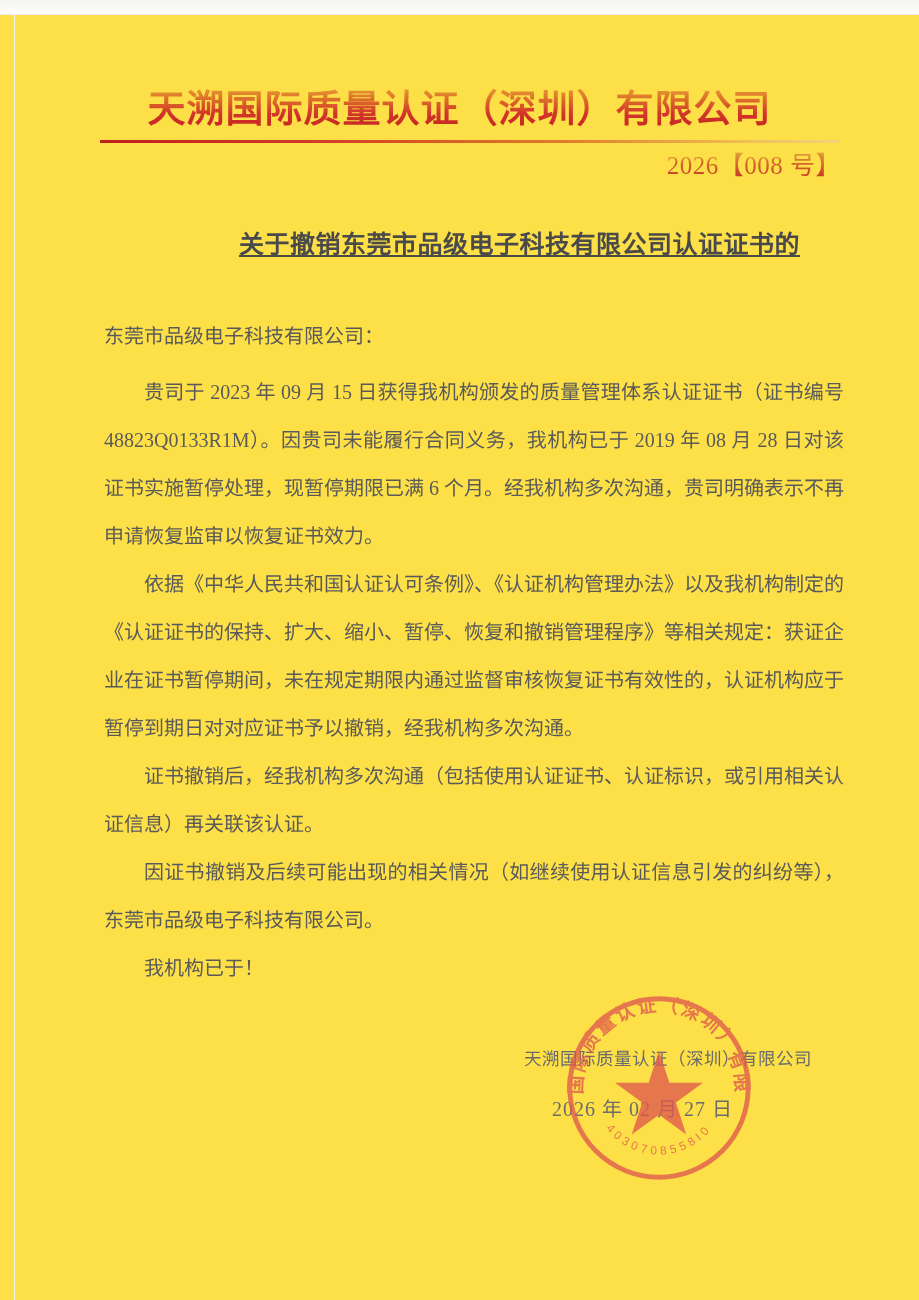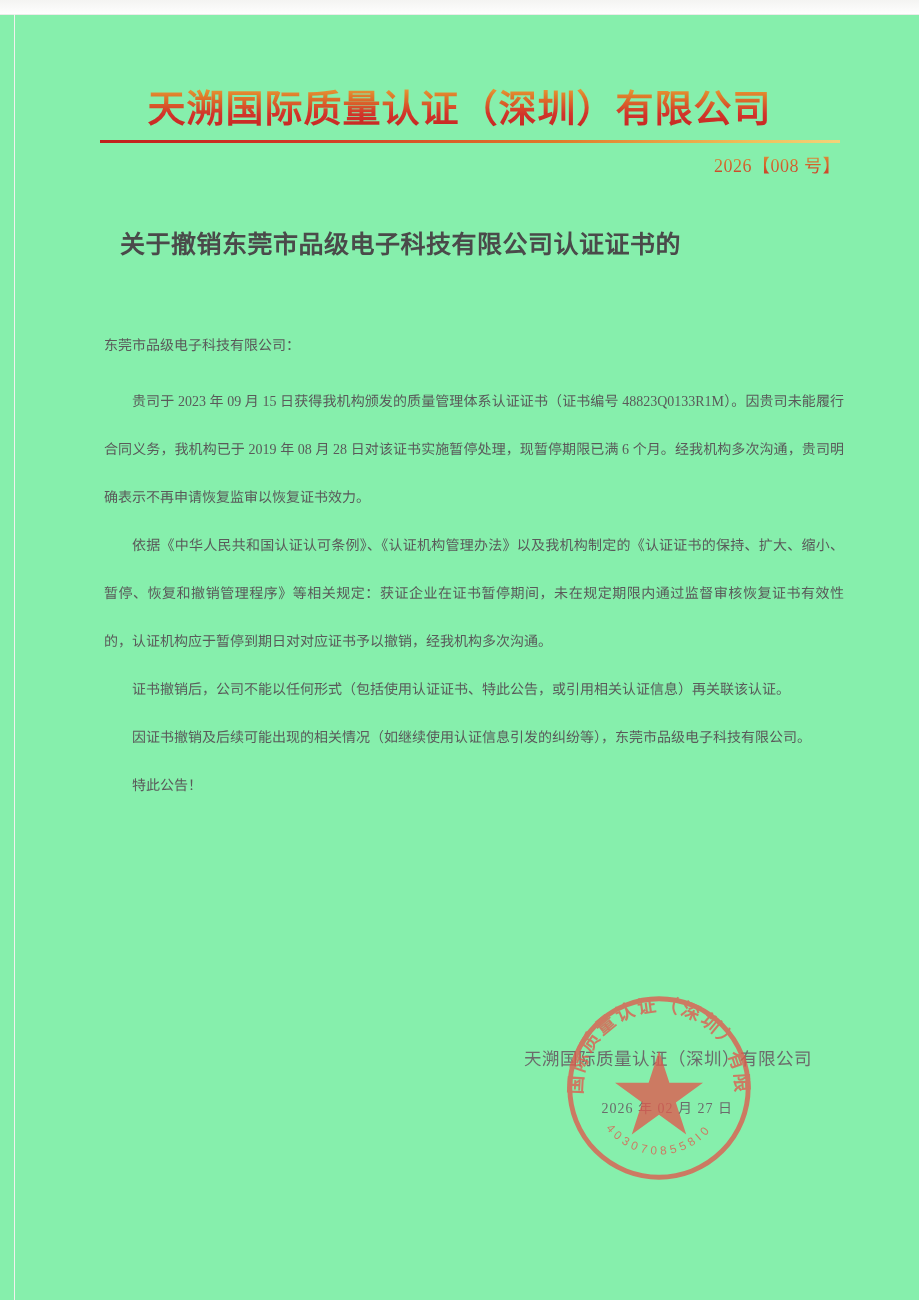--- a/index.html
+++ b/index.html
@@ -8,21 +8,21 @@
     padding: 0;
     background: #ffffff;
   }
   body {
     font-family: "Liberation Serif", "DejaVu Serif", serif;
   }
   .page {
     position: relative;
     width: 919px;
     height: 1300px;
-    background: #86efac;
+    background: #fde047;
     overflow: hidden;
     box-sizing: border-box;
   }
   
   .scan-edge-top {
     position: absolute;
     top: 0; left: 0;
     width: 919px; height: 14px;
     background: linear-gradient(to bottom, #f4f4f2 0%, #fafaf9 60%, #ffffff 100%);
     border-bottom: 1px solid #ececea;
@@ -64,54 +64,55 @@
     height: 3px;
     background: linear-gradient(to right, #c0201d 0%, #d13a26 28%, #df7b2a 62%, #efc05a 88%, #f3d37a 100%);
   }
   .doc-number {
     position: absolute;
     top: 152px;
     left: 0;
     width: 841px;
     text-align: right;
     font-family: "Liberation Serif", "DejaVu Serif", serif;
-    font-size: 18px;
+    font-size: 25px;
     line-height: 28px;
     letter-spacing: 0.5px;
     background: linear-gradient(to bottom, #dfa33e 0%, #d4622a 45%, #c5312a 100%);
     -webkit-background-clip: text;
     background-clip: text;
     color: #cc4427;
     -webkit-text-fill-color: transparent;
   }
 
   
   .doc-title {
     position: absolute;
     top: 222px;
     left: 120px;
     width: 680px;
-    text-align: left;
+    text-align: right;
     font-family: "Liberation Serif", "DejaVu Serif", serif;
     font-weight: bold;
     font-size: 25px;
     line-height: 46px;
     color: #4a4a4a;
     letter-spacing: 0.5px;
+    text-decoration: underline;
   }
   .doc-title .line2 { display: block; }
 
   
   .body-block {
     position: absolute;
-    top: 322px;
+    top: 312px;
     left: 104px;
     width: 740px;
     font-family: "Liberation Serif", "DejaVu Serif", serif;
-    font-size: 14px;
+    font-size: 20px;
     line-height: 48px;
     color: #5a5a5a;
     text-align: justify;
     text-justify: inter-ideograph;
   }
   .addressee {
     margin: 0 0 8px 0;
     text-indent: 0;
   }
   .para {
@@ -138,21 +139,21 @@
     color: #6b6b6b;
     letter-spacing: 0.5px;
   }
   .sign-date {
     position: absolute;
     top: 50px;
     left: 0;
     width: 733px;
     text-align: right;
     font-family: "Liberation Serif", "DejaVu Serif", serif;
-    font-size: 14px;
+    font-size: 20px;
     line-height: 30px;
     color: #6b6b6b;
     letter-spacing: 1px;
   }
 
   
   .seal {
     position: absolute;
     top: 990px;
     left: 561px;
@@ -178,23 +179,23 @@
   <div class="doc-number">2026【008 号】</div>
 
   <div class="doc-title">
     <span>关于撤销东莞市品级电子科技有限公司认证证书的</span>
   </div>
 
   <div class="body-block">
     <p class="addressee">东莞市品级电子科技有限公司：</p>
     <p class="para">贵司于 2023 年 09 月 15 日获得我机构颁发的质量管理体系认证证书（证书编号 48823Q0133R1M）。因贵司未能履行合同义务，我机构已于 2019 年 08 月 28 日对该证书实施暂停处理，现暂停期限已满 6 个月。经我机构多次沟通，贵司明确表示不再申请恢复监审以恢复证书效力。</p>
     <p class="para">依据《中华人民共和国认证认可条例》、《认证机构管理办法》以及我机构制定的《认证证书的保持、扩大、缩小、暂停、恢复和撤销管理程序》等相关规定：获证企业在证书暂停期间，未在规定期限内通过监督审核恢复证书有效性的，认证机构应于暂停到期日对对应证书予以撤销，经我机构多次沟通。</p>
-    <p class="para">证书撤销后，公司不能以任何形式（包括使用认证证书、特此公告，或引用相关认证信息）再关联该认证。</p>
+    <p class="para">证书撤销后，经我机构多次沟通（包括使用认证证书、认证标识，或引用相关认证信息）再关联该认证。</p>
     <p class="para">因证书撤销及后续可能出现的相关情况（如继续使用认证信息引发的纠纷等），东莞市品级电子科技有限公司。</p>
-    <p class="para">特此公告！</p>
+    <p class="para">我机构已于！</p>
   </div>
 
   <div class="signature">
     <div class="sign-org">天溯国际质量认证（深圳）有限公司</div>
     <div class="sign-date">2026 年 02 月 27 日</div>
   </div>
 
   <div class="seal">
     <svg viewBox="0 0 200 200" xmlns="http://www.w3.org/2000/svg">
       <defs>

